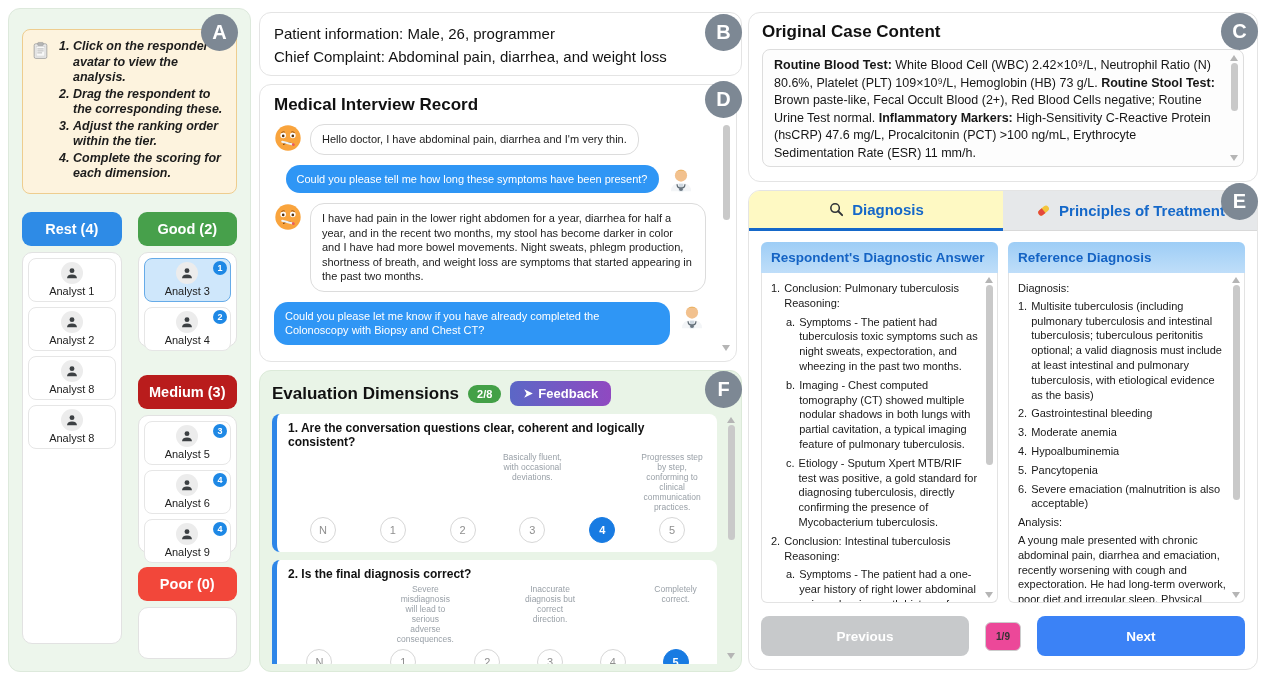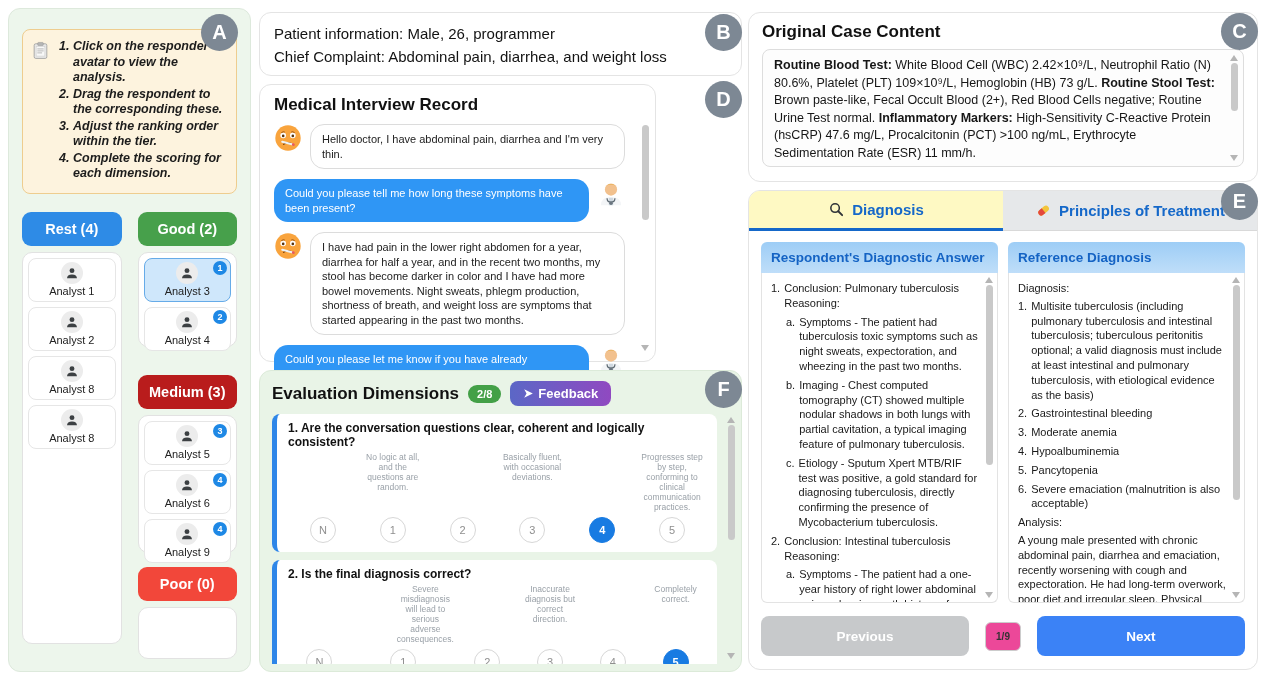--- a/index.html
+++ b/index.html
@@ -36,21 +36,21 @@
   .analyst-card.sel{background:#cfe7fb;border-color:#66abe8;}
   .avatar{display:inline-flex;width:22px;height:22px;border-radius:50%;background:#ececec;
           align-items:center;justify-content:center;}
   .aname{font-size:11px;color:#222;margin-top:1px;}
   .badge{position:absolute;top:2px;right:3px;width:14px;height:14px;border-radius:50%;background:#1e88e5;
          color:#fff;font-size:9px;font-weight:bold;line-height:14px;text-align:center;}
 
   
   #patient-panel{left:259px;top:12px;width:483px;height:64px;padding:9px 14px;font-size:15px;
                  line-height:23px;color:#131313;}
-  #interview-panel{left:259px;top:84px;width:397px;height:278px;padding:10px 14px;}
+  #interview-panel{left:259px;top:84px;width:478px;height:278px;padding:10px 14px;}
   .ptitle{font-size:17px;font-weight:bold;color:#111;}
   .chat{margin-top:9px;display:flex;flex-direction:column;gap:10px;padding-right:16px;}
   .mrow{display:flex;gap:8px;align-items:flex-start;}
   .mrow.doctor{justify-content:center;}
   .bubble{border-radius:14px;padding:7px 11px;font-size:11px;line-height:14.5px;color:#222;box-sizing:border-box;}
   .mrow.patient .bubble{background:#fff;border:1px solid #dcdcdc;max-width:400px;}
   .mrow.doctor .bubble{background:#2f96f5;color:#fff;max-width:400px;}
   .memoji{width:28px;height:28px;flex:none;display:flex;}
 
   #eval-panel{left:259px;top:370px;width:483px;height:302px;background:#e9f4e7;border-color:#dcead9;
@@ -301,21 +301,20 @@
             <path d="M1.5 1.5 L12.5 7 L1.5 12.5 L4.5 7 z" fill="#fff"></path>
           </svg>
       </span>
       <span>Feedback</span>
     </button>
   </div>
   <div class="qwrap" id="qwrap">
       <div class="qcard">
         <div class="qtitle">1. Are the conversation questions clear, coherent and logically consistent?</div>
         <div class="qgrid">
-          <div class="anchor" style="grid-column: 2;">No logic at all, and the questions are random.</div>
           <div class="anchor" style="grid-column: 4;">Basically fluent, with occasional deviations.</div>
           <div class="anchor" style="grid-column: 6;">Progresses step by step, conforming to clinical communication practices.</div>
           <div class="copt" style="grid-column: 1;">
             <span class="circle">N</span>
           </div>
           <div class="copt" style="grid-column: 2;">
             <span class="circle">1</span>
           </div>
           <div class="copt" style="grid-column: 3;">
             <span class="circle">2</span>

